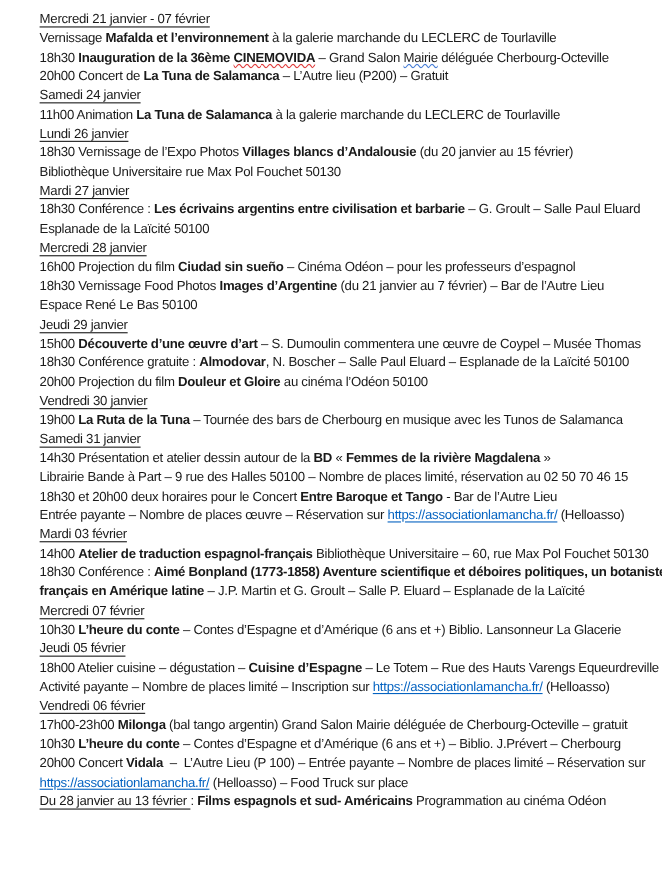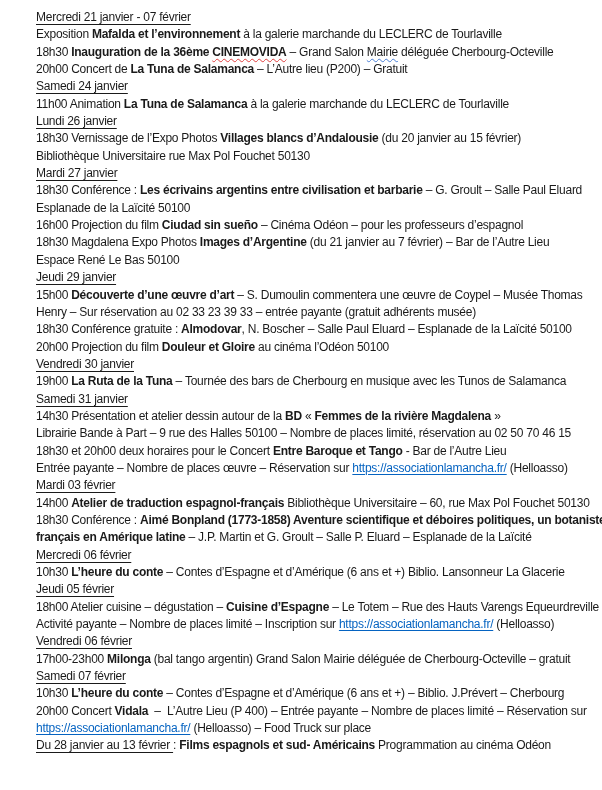--- a/index.html
+++ b/index.html
@@ -64,56 +64,55 @@
     text-underline-offset: 2px;
     cursor: pointer;
   }
 </style>
 </head>
 <body>
 
 <div class="page">
   <div>
       <div class="line"><span class="seg date">Mercredi 21 janvier - 07 février</span></div>
-      <div class="line"><span class="seg">Exposition </span><span class="seg b">Mafalda et l’environnement</span><span class="seg"> à la galerie marchande du LECLERC de Tourlaville</span></div>
+      <div class="line"><span class="seg">Vernissage </span><span class="seg b">Mafalda et l’environnement</span><span class="seg"> à la galerie marchande du LECLERC de Tourlaville</span></div>
       <div class="line"><span class="seg">18h30 </span><span class="seg b">Inauguration de la 36ème </span><span class="seg brw">CINEMOVIDA</span><span class="seg"> – Grand Salon </span><span class="seg wb">Mairie</span><span class="seg"> déléguée Cherbourg-Octeville</span></div>
       <div class="line"><span class="seg">20h00 Concert de </span><span class="seg b">La Tuna de Salamanca</span><span class="seg"> – L’Autre lieu (P200) – Gratuit</span></div>
       <div class="line"><span class="seg date">Samedi 24 janvier</span></div>
       <div class="line"><span class="seg">11h00 Animation </span><span class="seg b">La Tuna de Salamanca</span><span class="seg"> à la galerie marchande du LECLERC de Tourlaville</span></div>
       <div class="line"><span class="seg date">Lundi 26 janvier</span></div>
       <div class="line"><span class="seg">18h30 Vernissage de l’Expo Photos </span><span class="seg b">Villages blancs d’Andalousie</span><span class="seg"> (du 20 janvier au 15 février)</span></div>
       <div class="line"><span class="seg">Bibliothèque Universitaire rue Max Pol Fouchet 50130</span></div>
       <div class="line"><span class="seg date">Mardi 27 janvier</span></div>
       <div class="line"><span class="seg">18h30 Conférence : </span><span class="seg b">Les écrivains argentins entre civilisation et barbarie</span><span class="seg"> – G. Groult – Salle Paul Eluard</span></div>
       <div class="line"><span class="seg">Esplanade de la Laïcité 50100</span></div>
+      <div class="line"><span class="seg date">Mercredi 28 janvier</span></div>
       <div class="line"><span class="seg">16h00 Projection du film </span><span class="seg b">Ciudad sin sueño</span><span class="seg"> – Cinéma Odéon – pour les professeurs d’espagnol</span></div>
-      <div class="line"><span class="seg">18h30 Magdalena Expo Photos </span><span class="seg b">Images d’Argentine</span><span class="seg"> (du 21 janvier au 7 février) – Bar de l’Autre Lieu</span></div>
+      <div class="line"><span class="seg">18h30 Vernissage Food Photos </span><span class="seg b">Images d’Argentine</span><span class="seg"> (du 21 janvier au 7 février) – Bar de l’Autre Lieu</span></div>
       <div class="line"><span class="seg">Espace René Le Bas 50100</span></div>
       <div class="line"><span class="seg date">Jeudi 29 janvier</span></div>
       <div class="line"><span class="seg">15h00 </span><span class="seg b">Découverte d’une œuvre d’art</span><span class="seg"> – S. Dumoulin commentera une œuvre de Coypel – Musée Thomas</span></div>
-      <div class="line"><span class="seg">Henry – Sur réservation au 02 33 23 39 33 – entrée payante (gratuit adhérents musée)</span></div>
       <div class="line"><span class="seg">18h30 Conférence gratuite : </span><span class="seg b">Almodovar</span><span class="seg">, N. Boscher – Salle Paul Eluard – Esplanade de la Laïcité 50100</span></div>
       <div class="line"><span class="seg">20h00 Projection du film </span><span class="seg b">Douleur et Gloire</span><span class="seg"> au cinéma l’Odéon 50100</span></div>
       <div class="line"><span class="seg date">Vendredi 30 janvier</span></div>
       <div class="line"><span class="seg">19h00 </span><span class="seg b">La Ruta de la Tuna</span><span class="seg"> – Tournée des bars de Cherbourg en musique avec les Tunos de Salamanca</span></div>
       <div class="line"><span class="seg date">Samedi 31 janvier</span></div>
       <div class="line"><span class="seg">14h30 Présentation et atelier dessin autour de la </span><span class="seg b">BD</span><span class="seg"> « </span><span class="seg b">Femmes de la rivière Magdalena</span><span class="seg"> »</span></div>
       <div class="line"><span class="seg">Librairie Bande à Part – 9 rue des Halles 50100 – Nombre de places limité, réservation au 02 50 70 46 15</span></div>
       <div class="line"><span class="seg">18h30 et 20h00 deux horaires pour le Concert </span><span class="seg b">Entre Baroque et Tango</span><span class="seg"> - Bar de l’Autre Lieu</span></div>
       <div class="line"><span class="seg">Entrée payante – Nombre de places œuvre – Réservation sur </span><a class="seg link">https://associationlamancha.fr/</a><span class="seg"> (Helloasso)</span></div>
       <div class="line"><span class="seg date">Mardi 03 février</span></div>
       <div class="line"><span class="seg">14h00 </span><span class="seg b">Atelier de traduction espagnol-français</span><span class="seg"> Bibliothèque Universitaire – 60, rue Max Pol Fouchet 50130</span></div>
       <div class="line"><span class="seg">18h30 Conférence : </span><span class="seg b">Aimé Bonpland (1773-1858) Aventure scientifique et déboires politiques, un botaniste</span></div>
       <div class="line"><span class="seg b">français en Amérique latine</span><span class="seg"> – J.P. Martin et G. Groult – Salle P. Eluard – Esplanade de la Laïcité</span></div>
-      <div class="line"><span class="seg date">Mercredi 06 février</span></div>
+      <div class="line"><span class="seg date">Mercredi 07 février</span></div>
       <div class="line"><span class="seg">10h30 </span><span class="seg b">L’heure du conte</span><span class="seg"> – Contes d’Espagne et d’Amérique (6 ans et +) Biblio. Lansonneur La Glacerie</span></div>
       <div class="line"><span class="seg date">Jeudi 05 février</span></div>
       <div class="line"><span class="seg">18h00 Atelier cuisine – dégustation – </span><span class="seg b">Cuisine d’Espagne</span><span class="seg"> – Le Totem – Rue des Hauts Varengs Equeurdreville</span></div>
       <div class="line"><span class="seg">Activité payante – Nombre de places limité – Inscription sur </span><a class="seg link">https://associationlamancha.fr/</a><span class="seg"> (Helloasso)</span></div>
       <div class="line"><span class="seg date">Vendredi 06 février</span></div>
       <div class="line"><span class="seg">17h00-23h00 </span><span class="seg b">Milonga</span><span class="seg"> (bal tango argentin) Grand Salon Mairie déléguée de Cherbourg-Octeville – gratuit</span></div>
-      <div class="line"><span class="seg date">Samedi 07 février</span></div>
       <div class="line"><span class="seg">10h30 </span><span class="seg b">L’heure du conte</span><span class="seg"> – Contes d’Espagne et d’Amérique (6 ans et +) – Biblio. J.Prévert – Cherbourg</span></div>
-      <div class="line"><span class="seg">20h00 Concert </span><span class="seg b">Vidala</span><span class="seg">  –  L’Autre Lieu (P 400) – Entrée payante – Nombre de places limité – Réservation sur</span></div>
+      <div class="line"><span class="seg">20h00 Concert </span><span class="seg b">Vidala</span><span class="seg">  –  L’Autre Lieu (P 100) – Entrée payante – Nombre de places limité – Réservation sur</span></div>
       <div class="line"><a class="seg link">https://associationlamancha.fr/</a><span class="seg"> (Helloasso) – Food Truck sur place</span></div>
       <div class="line"><span class="seg date">Du 28 janvier au 13 février </span><span class="seg">: </span><span class="seg b">Films espagnols et sud- Américains</span><span class="seg"> Programmation au cinéma Odéon</span></div>
     </div>
 </div>
 
 </body></html>

